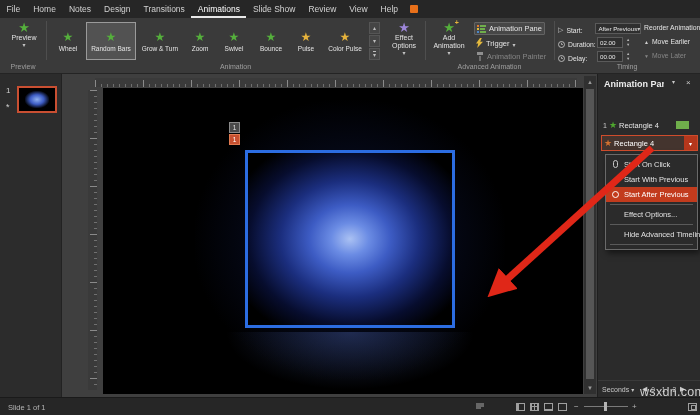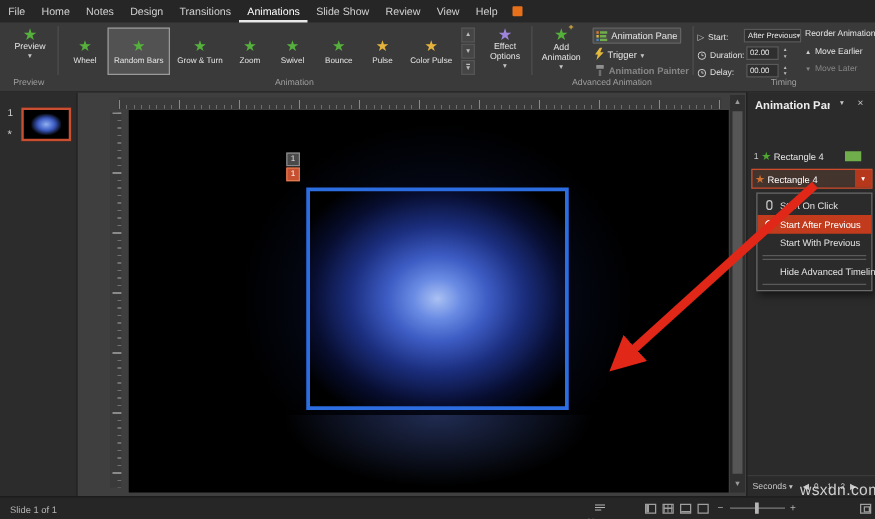--- a/index.html
+++ b/index.html
@@ -200,21 +200,21 @@
       </svg>
       <span>Animation Pane</span>
     </div>
     <div class="smallrow" style="left:476px;top:20px;">
       <svg width="7" height="10" viewBox="0 0 7 10">
         <path d="M4,0 L0,5.5 h2.2 L1.2,10 L7,3.8 h-2.8 L5.8,0 z" fill="#e3b93d"></path>
       </svg>
       <span>Trigger</span>
       <span class="chev">▾</span>
     </div>
-    <div class="smallrow dis" style="left:476px;top:34px;font-weight:bold;">
+    <div class="smallrow dis" style="left:476px;top:34px;">
       <svg width="8" height="9" viewBox="0 0 8 9">
         <rect x="1" y="0" width="6" height="3" fill="#8f8f8f"></rect>
           <rect x="3" y="4" width="2" height="5" fill="#6e6e6e"></rect>
       </svg>
       <span>Animation Painter</span>
     </div>
     <div class="vdiv" style="left:554px;"></div>
 
     <div class="smallrow" style="left:558px;top:5px;font-size:6.8px;">
       <span style="color:#cfcfcf;font-size:7px;">▷</span>
@@ -313,28 +313,31 @@
       <span class="star" style="color:#d2712f;">★</span>
       <span>Rectangle 4</span>
       <span class="rowdrop">▾</span>
     </div>
 
     <div id="ctxmenu">
       <div class="menuitem">
         <span class="mouse-ico"></span>
         <span>Start On Click</span>
       </div>
+      <div class="menuitem">
+        <span>Start With Previous</span>
+      </div>
       <div class="menuitem active">
         <span class="clock-ico"></span>
         <span>Start After Previous</span>
       </div>
+      <div class="msep"></div>
       <div class="menuitem">
-        <span>Start With Previous</span>
-      </div>
-      <div class="msep"></div>
+        <span>Effect Options...</span>
+      </div>
       <div class="msep"></div>
       <div class="menuitem">
         <span>Hide Advanced Timeline</span>
       </div>
       <div class="msep"></div>
     </div>
 
     <div id="panefoot">
       <span style="margin-left:4px;">
         <span>Seconds</span> <span class="chev">▾</span>

